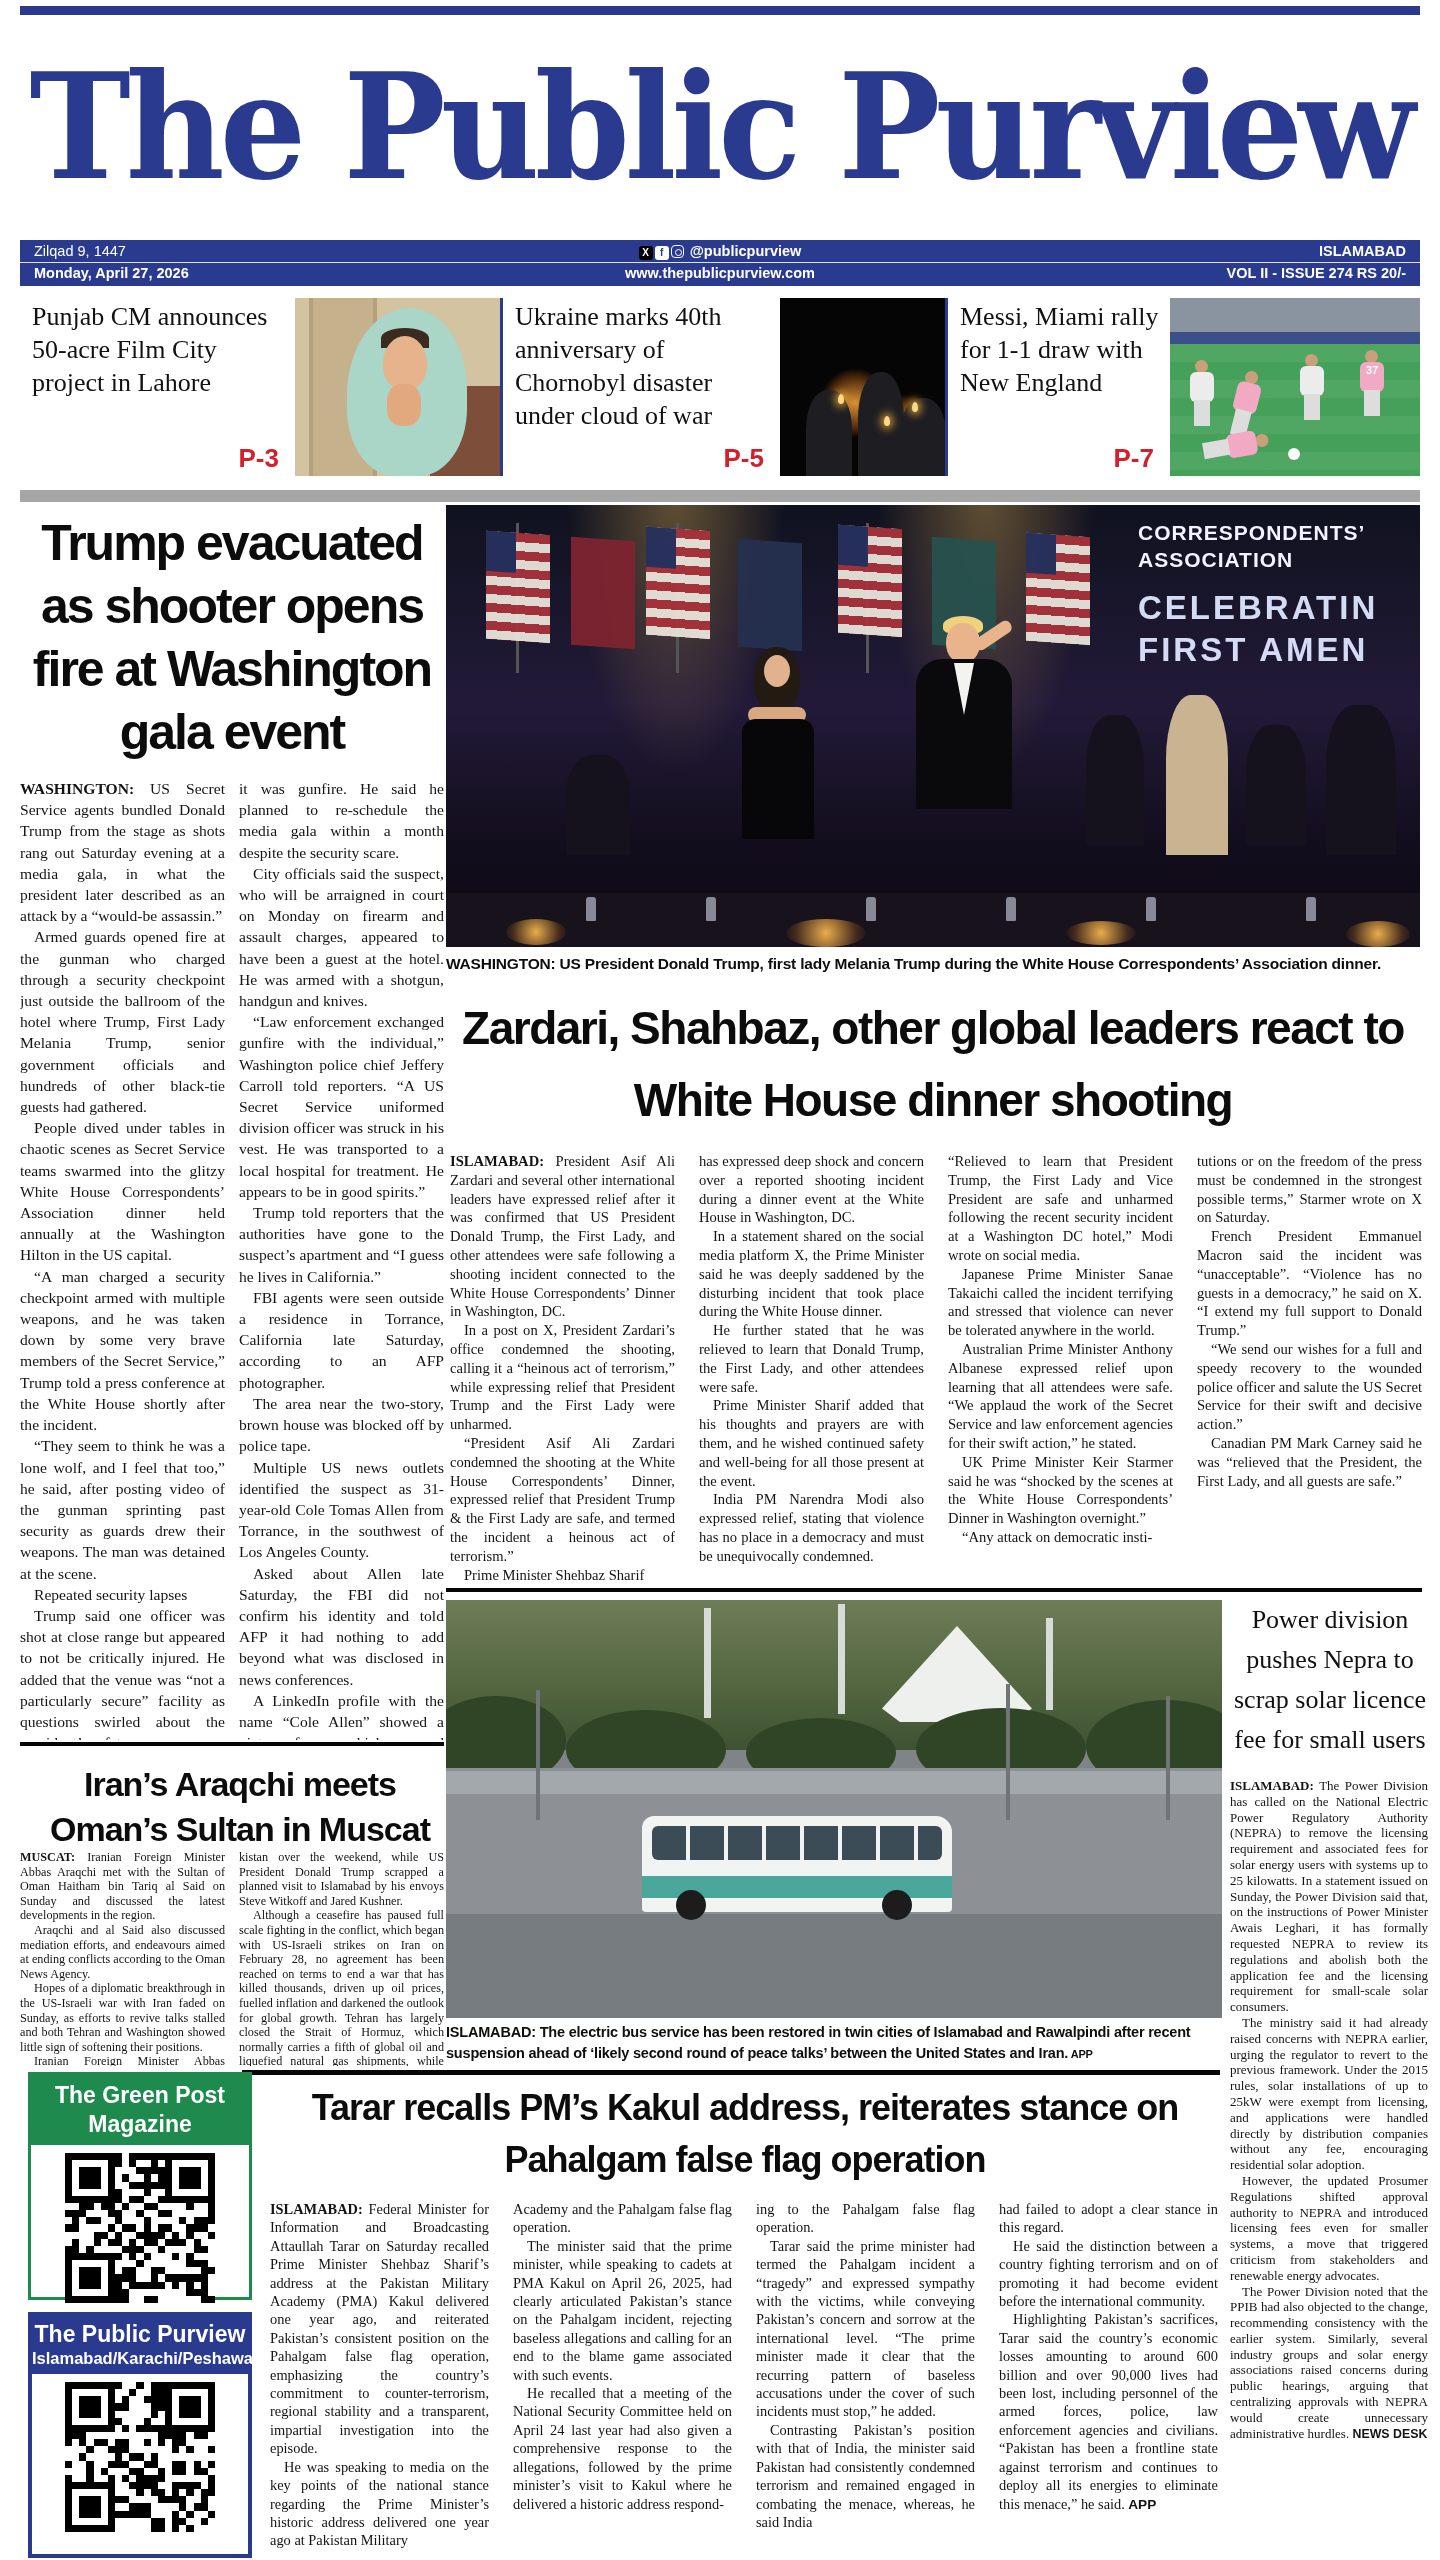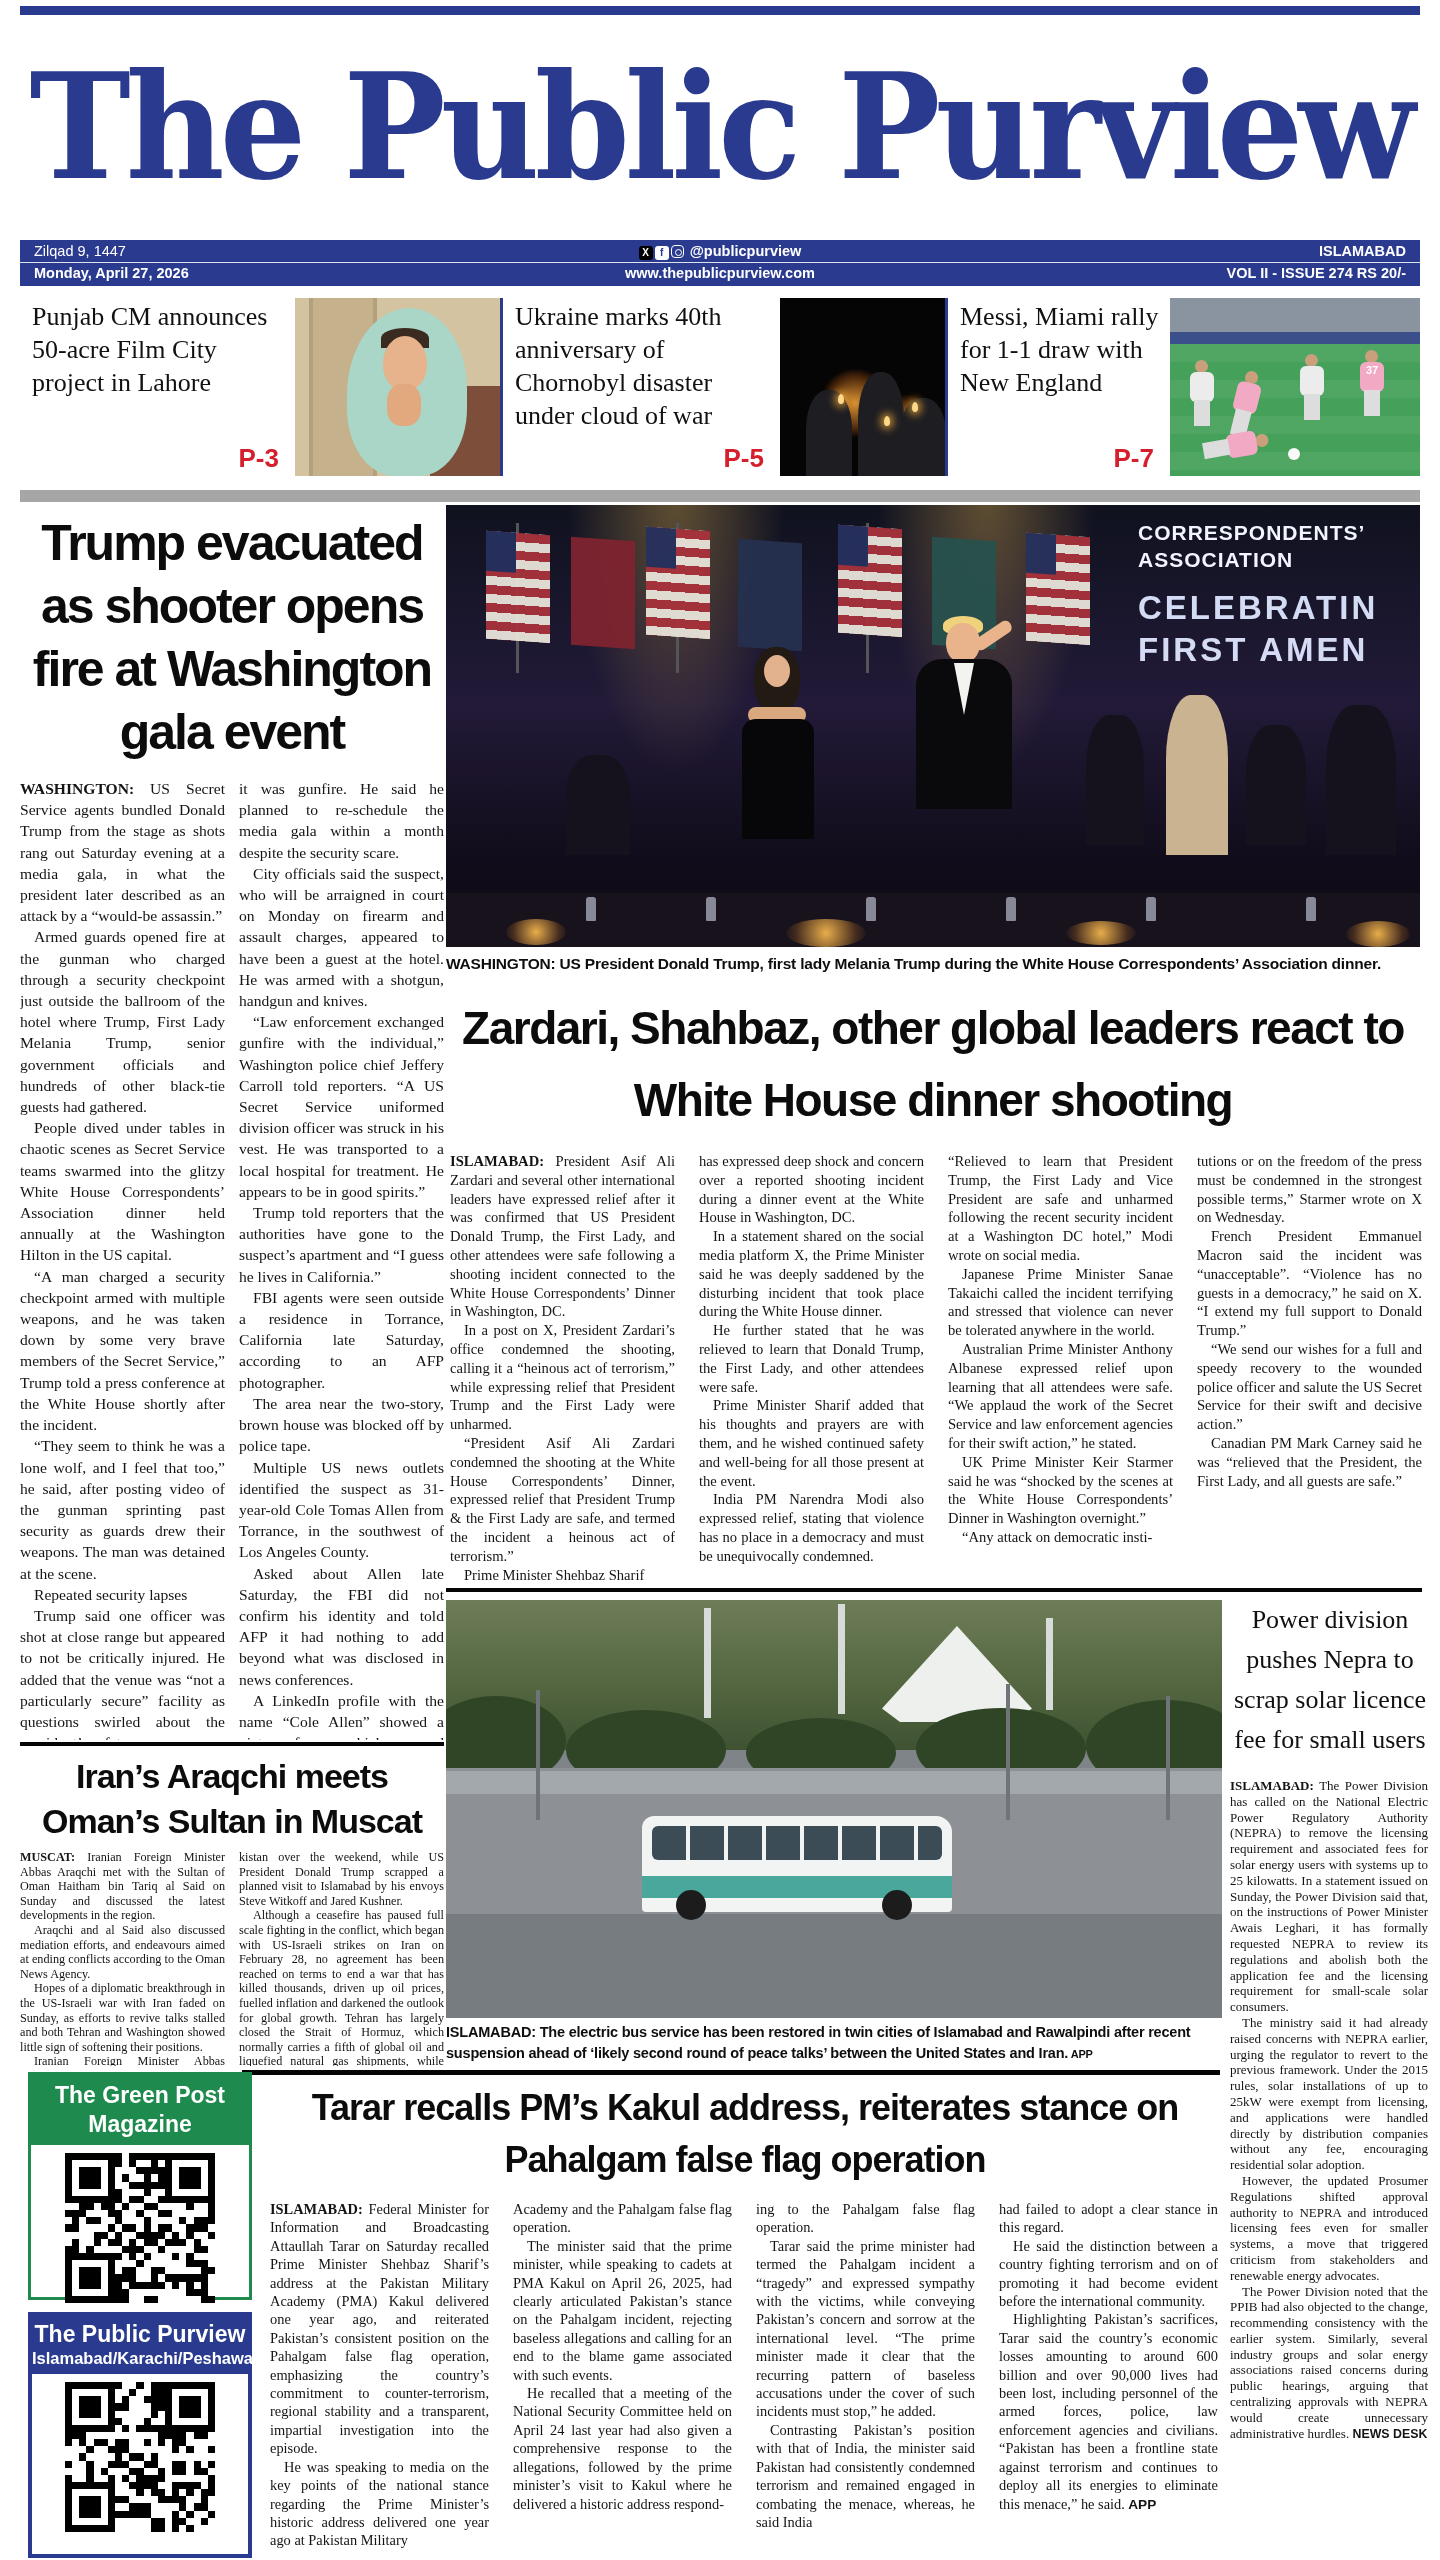--- a/index.html
+++ b/index.html
@@ -353,21 +353,21 @@
         <p>India PM Narendra Modi also expressed relief, stating that violence has no place in a democracy and must be unequivocally condemned.</p>
       </div>
     <div class="col">
         <p>“Relieved to learn that President Trump, the First Lady and Vice President are safe and unharmed following the recent security incident at a Washington DC hotel,” Modi wrote on social media.</p>
         <p>Japanese Prime Minister Sanae Takaichi called the incident terrifying and stressed that violence can never be tolerated anywhere in the world.</p>
         <p>Australian Prime Minister Anthony Albanese expressed relief upon learning that all attendees were safe. “We applaud the work of the Secret Service and law enforcement agencies for their swift action,” he stated.</p>
         <p>UK Prime Minister Keir Starmer said he was “shocked by the scenes at the White House Correspondents’ Dinner in Washington overnight.”</p>
         <p>“Any attack on democratic insti-</p>
       </div>
     <div class="col">
-        <p>tutions or on the freedom of the press must be condemned in the strongest possible terms,” Starmer wrote on X on Wednesday.</p>
+        <p>tutions or on the freedom of the press must be condemned in the strongest possible terms,” Starmer wrote on X on Saturday.</p>
         <p>French President Emmanuel Macron said the incident was “unacceptable”. “Violence has no guests in a democracy,” he said on X. “I extend my full support to Donald Trump.”</p>
         <p>“We send our wishes for a full and speedy recovery to the wounded police officer and salute the US Secret Service for their swift and decisive action.”</p>
         <p>Canadian PM Mark Carney said he was “relieved that the President, the First Lady, and all guests are safe.”</p>
       </div>
   </div>
   <div class="abs rule" id="rule-zardari"></div>
 
   <div class="abs" id="photo-bus">
     <div id="bus-hills"></div>
     <div class="minaret" style="left:258px;top:8px"></div>
@@ -411,21 +411,21 @@
         <p>Tarar said the prime minister had termed the Pahalgam incident a “tragedy” and expressed sympathy with the victims, while conveying Pakistan’s concern and sorrow at the international level. “The prime minister made it clear that the recurring pattern of baseless accusations under the cover of such incidents must stop,” he added.</p>
         <p>Contrasting Pakistan’s position with that of India, the minister said Pakistan had consistently condemned terrorism and remained engaged in combating the menace, whereas, he said India</p>
       </div>
     <div class="col">
         <p>had failed to adopt a clear stance in this regard.</p>
         <p>He said the distinction between a country fighting terrorism and on of promoting it had become evident before the international community.</p>
         <p>Highlighting Pakistan’s sacrifices, Tarar said the country’s economic losses amounting to around 600 billion and over 90,000 lives had been lost, including personnel of the armed forces, police, law enforcement agencies and civilians. “Pakistan has been a frontline state against terrorism and continues to deploy all its energies to eliminate this menace,” he said.<span class="credit"> APP</span></p>
       </div>
   </div>
 
-  <h2 class="abs headline" id="iran-headline" style="margin:0">Iran’s Araqchi meets Oman’s Sultan in Muscat</h2>
+  <h2 class="abs headline" id="iran-headline" style="margin:8px">Iran’s Araqchi meets Oman’s Sultan in Muscat</h2>
   <div class="abs cols" id="iran-body">
     <div class="col">
         <p><b>MUSCAT: </b>Iranian Foreign Minister Abbas Araqchi met with the Sultan of Oman Haitham bin Tariq al Said on Sunday and discussed the latest developments in the region.</p>
         <p>Araqchi and al Said also discussed mediation efforts, and endeavours aimed at ending conflicts according to the Oman News Agency.</p>
         <p>Hopes of a diplomatic breakthrough in the US-Israeli war with Iran faded on Sunday, as efforts to revive talks stalled and both Tehran and Washington showed little sign of softening their positions.</p>
         <p>Iranian Foreign Minister Abbas Araqchi flew back to the Middle East from mediation talks in Pa-</p>
       </div>
     <div class="col">
         <p>kistan over the weekend, while US President Donald Trump scrapped a planned visit to Islamabad by his envoys Steve Witkoff and Jared Kushner.</p>
         <p>Although a ceasefire has paused full scale fighting in the conflict, which began with US-Israeli strikes on Iran on February 28, no agreement has been reached on terms to end a war that has killed thousands, driven up oil prices, fuelled inflation and darkened the outlook for global growth. Tehran has largely closed the Strait of Hormuz, which normally carries a fifth of global oil and liquefied natural gas shipments, while Washington has imposed a blockade of Iran’s ports.</p>

